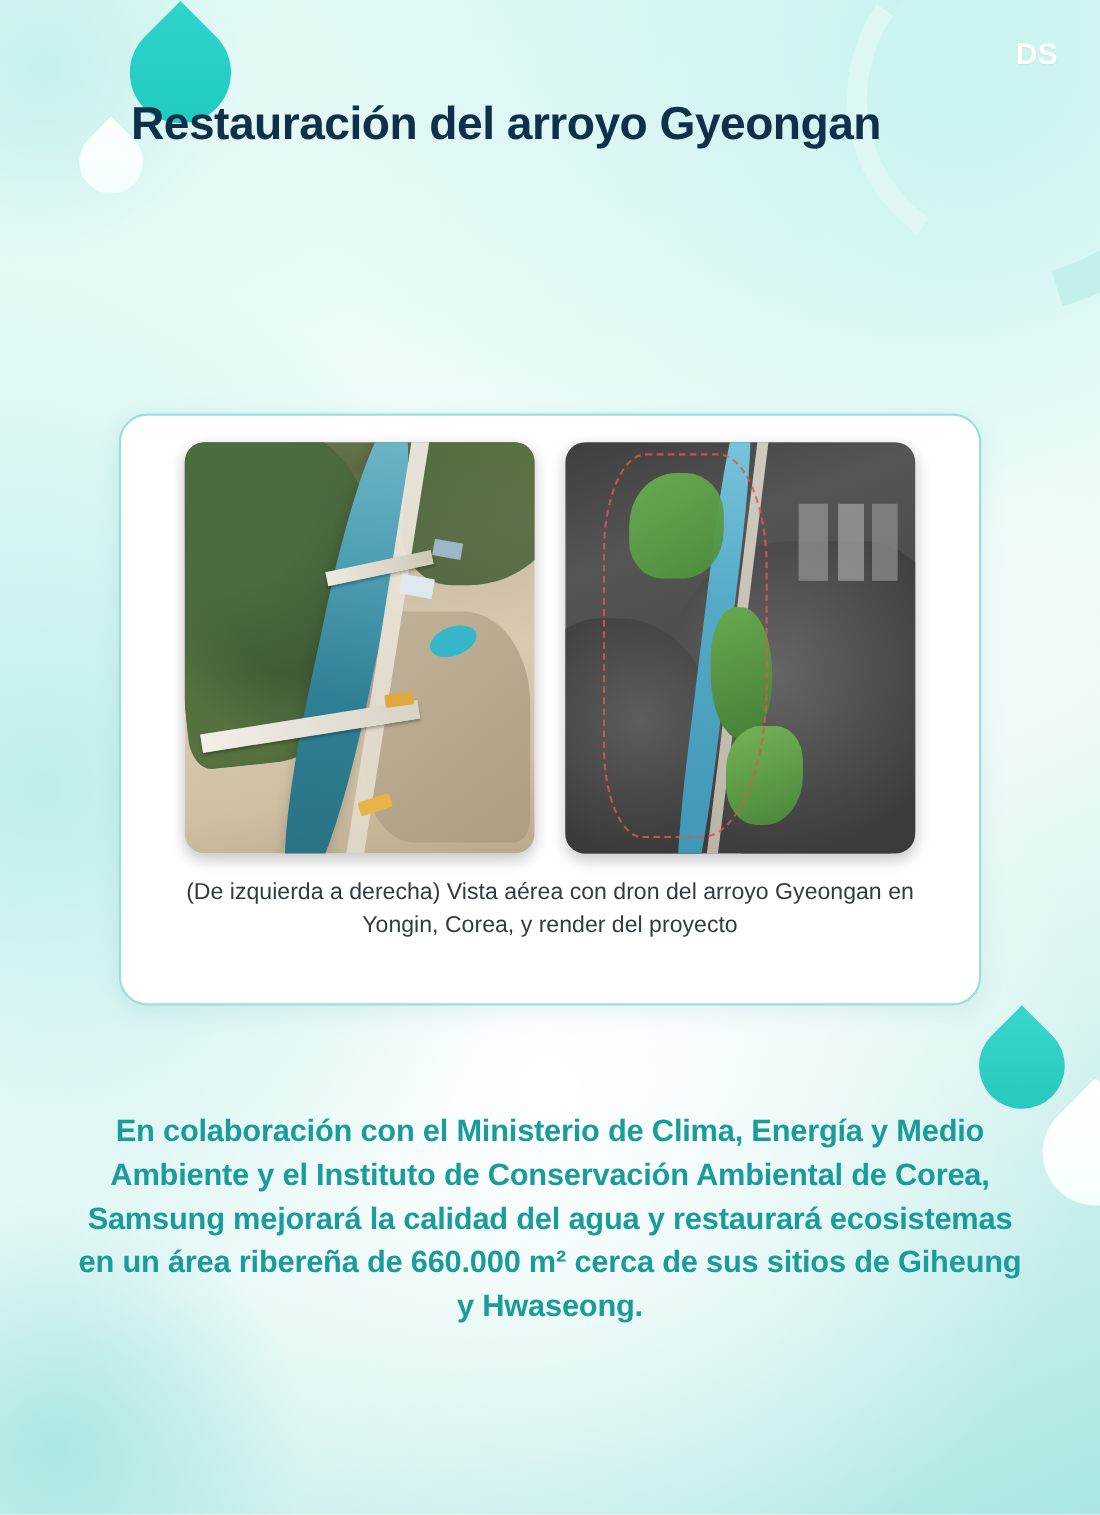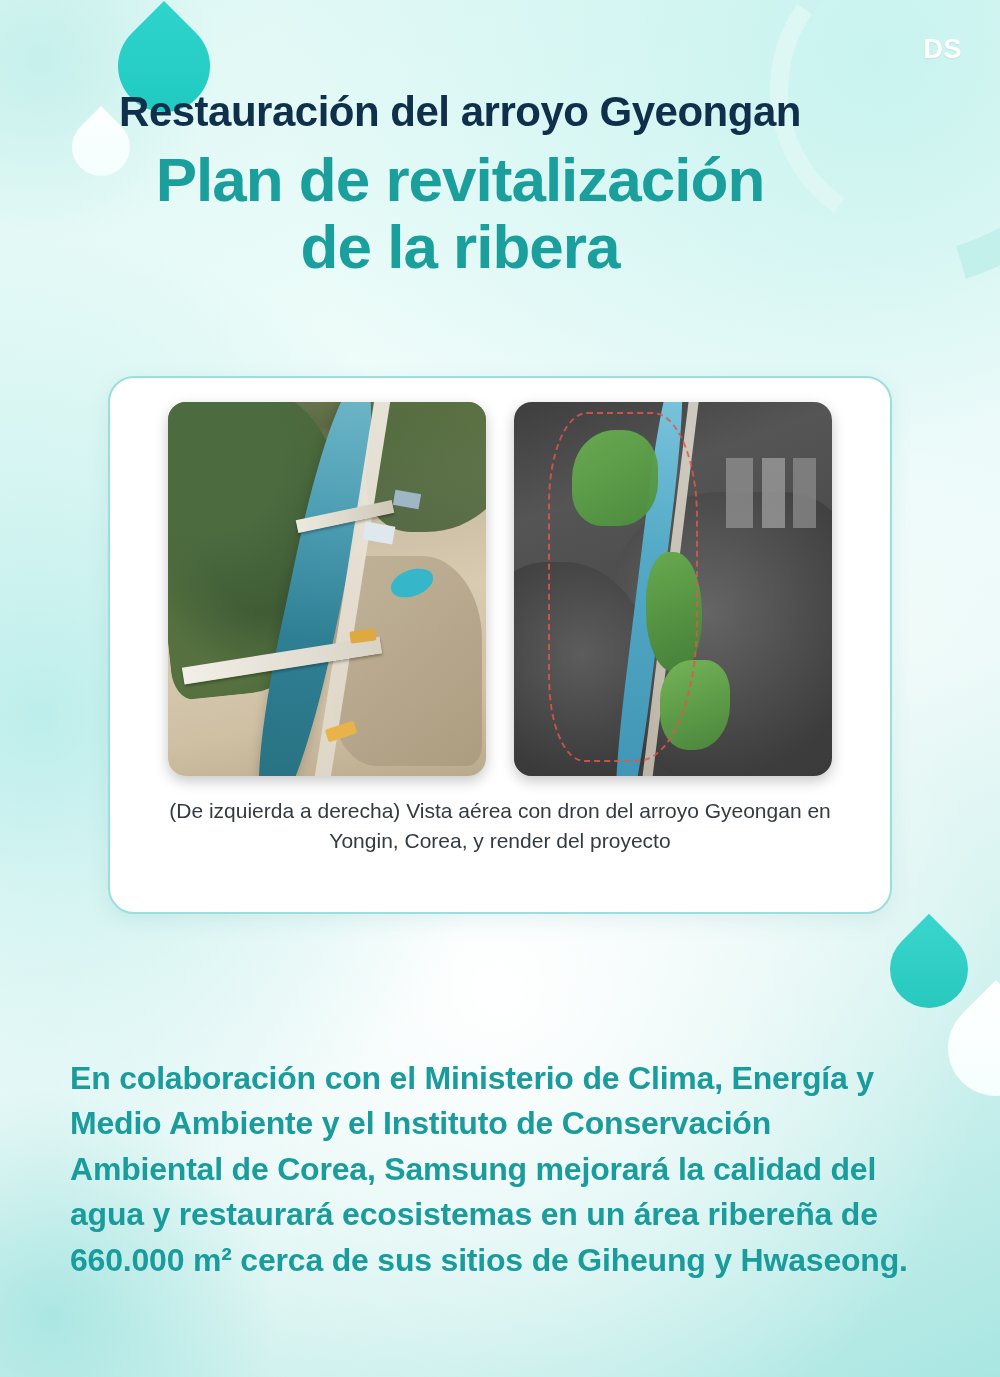--- a/index.html
+++ b/index.html
@@ -294,27 +294,27 @@
     font-size: 21px;
     line-height: 1.45;
     color: #333b41;
   }
 
   .summary {
     position: absolute;
     top: 1008px;
     left: 70px;
     width: 860px;
-    font-size: 32px;
+    text-align: center;
+    font-size: 28px;
     font-weight: bold;
     line-height: 1.42;
     color: #1a9b9c;
     letter-spacing: -0.2px;
     z-index: 4;
-    margin-top: 48px;
   }
 </style>
 </head>
 <body>
 
 <div class="poster">
 
   <div class="corner-tl"></div>
   <div class="corner-bl"></div>
   <div class="swirl swirl-1"></div>
@@ -323,24 +323,20 @@
 
   <div class="drop drop-a"></div>
   <div class="drop drop-b"></div>
   <div class="drop drop-c"></div>
   <div class="drop drop-d"></div>
 
   <div class="logo">DS</div>
 
   <div class="headline-wrap">
     <div class="eyebrow">Restauración del arroyo Gyeongan</div>
-    <div class="title">
-      <div>Plan de revitalización</div>
-      <div>de la ribera</div>
-    </div>
   </div>
 
   <div class="card">
     <div class="photos">
 
       <div class="photo photo-aerial">
         <div class="pa-forest"></div>
         <div class="pa-forest2"></div>
         <div class="pa-field"></div>
         <div class="pa-river"></div>

